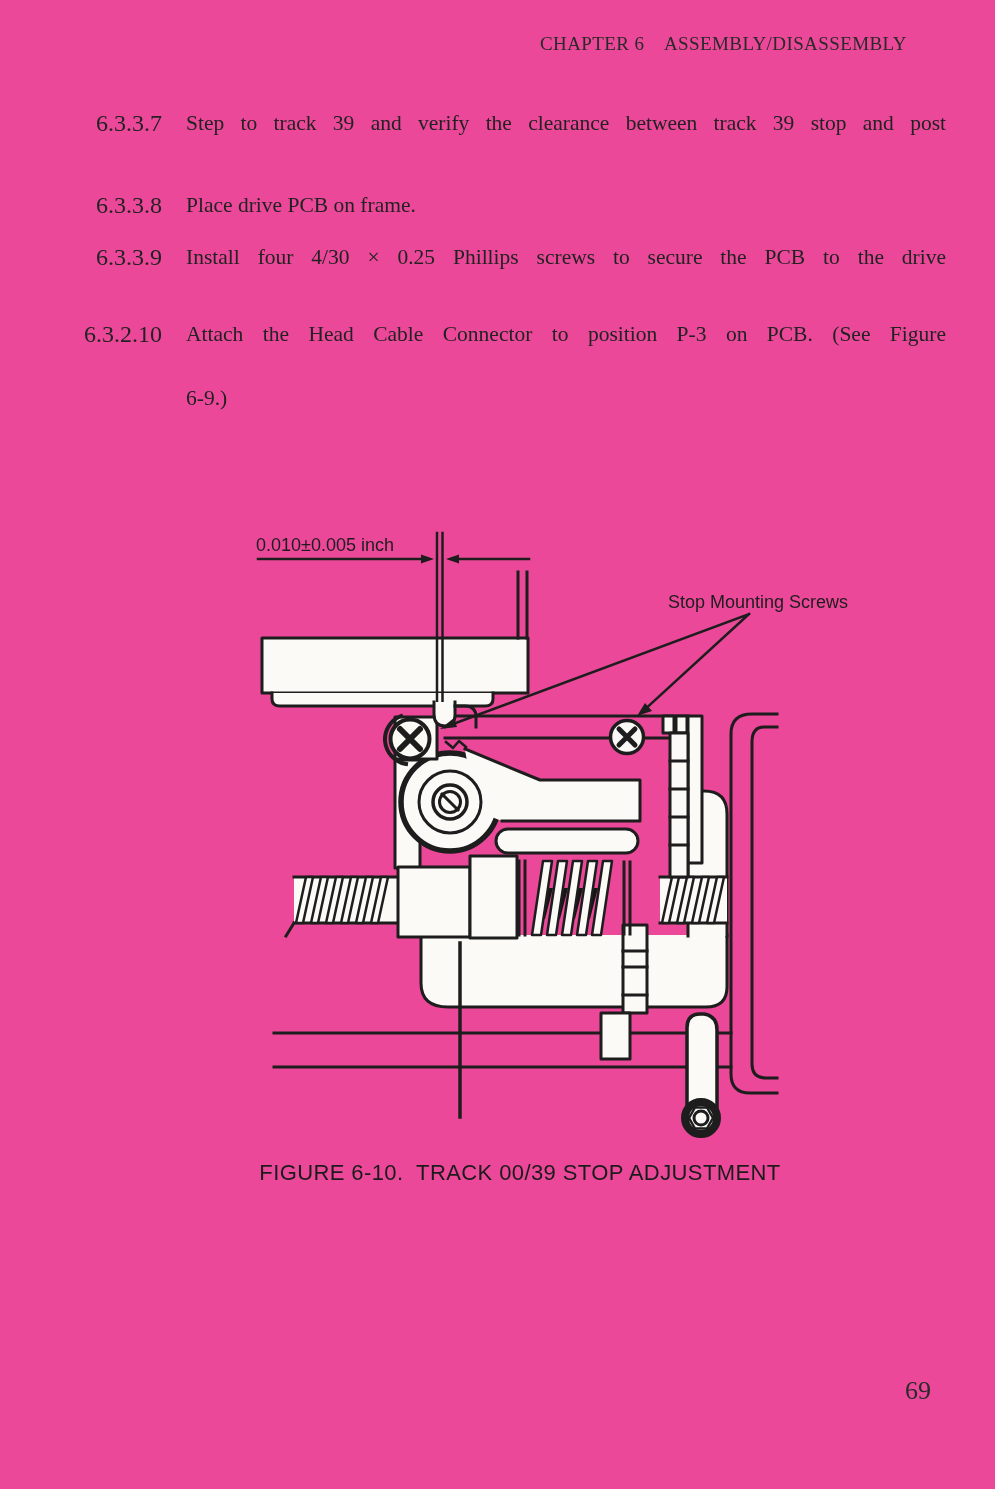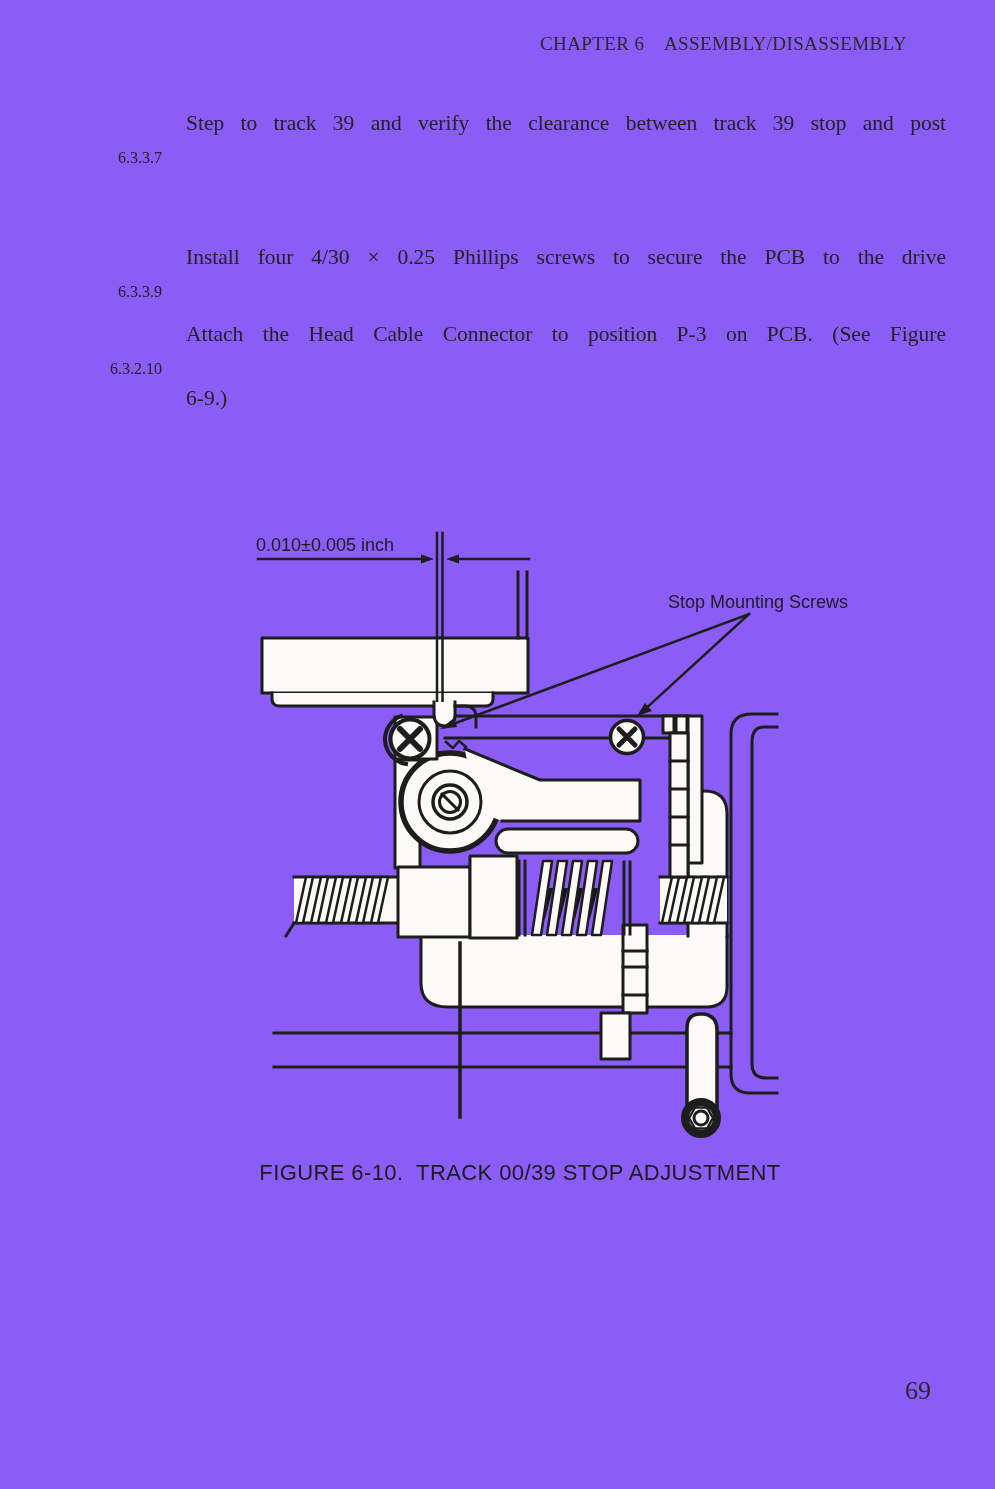--- a/index.html
+++ b/index.html
@@ -4,45 +4,44 @@
 <style>
   html,body{margin:0;padding:0;}
   body{
     background:#e8e8e6;
     font-family:"Liberation Serif", serif;
   }
   .page{
     position:relative;
     width:995px;height:1489px;
     margin:0 auto;
-    background:#8b5cf6;
+    background:#ec4899;
     color:#222;
     overflow:hidden;
   }
   .header{
     position:absolute;
     left:540px;top:33px;
     font-size:19px;
     letter-spacing:0.4px;
     white-space:pre;
     color:#2a2a2a;
   }
   .step{
     position:absolute;
     left:78px;
     display:flex;
     align-items:flex-start;
   }
   .step .num{
     width:84px;
     text-align:right;
-    font-size:16px;
+    font-size:24px;
     line-height:32px;
     flex:0 0 84px;
-    margin-top:35px;
   }
   .step .body{
     margin-left:24px;
     width:760px;
     font-size:21.5px;
     line-height:32px;
   }
   .step .line{display:block;}
   .step .line.jline{text-align:justify;}
   .step .line.jline::after{content:"";display:inline-block;width:100%;height:0;}
@@ -83,20 +82,26 @@
 
   <div class="header">CHAPTER 6    ASSEMBLY/DISASSEMBLY</div>
 
   <div class="step" style="top:107px">
     <span class="num">6.3.3.7</span>
     <span class="body">
       <span class="line jline">Step to track 39 and verify the clearance between track 39 stop and post</span>
     </span>
   </div>
 
+  <div class="step" style="top:189px">
+    <span class="num">6.3.3.8</span>
+    <span class="body">
+      <span class="line">Place drive PCB on frame.</span>
+    </span>
+  </div>
 
   <div class="step" style="top:241px">
     <span class="num">6.3.3.9</span>
     <span class="body">
       <span class="line jline">Install four 4/30 × 0.25 Phillips screws to secure the PCB to the drive</span>
     </span>
   </div>
 
   <div class="step" style="top:318px">
     <span class="num">6.3.2.10</span>

